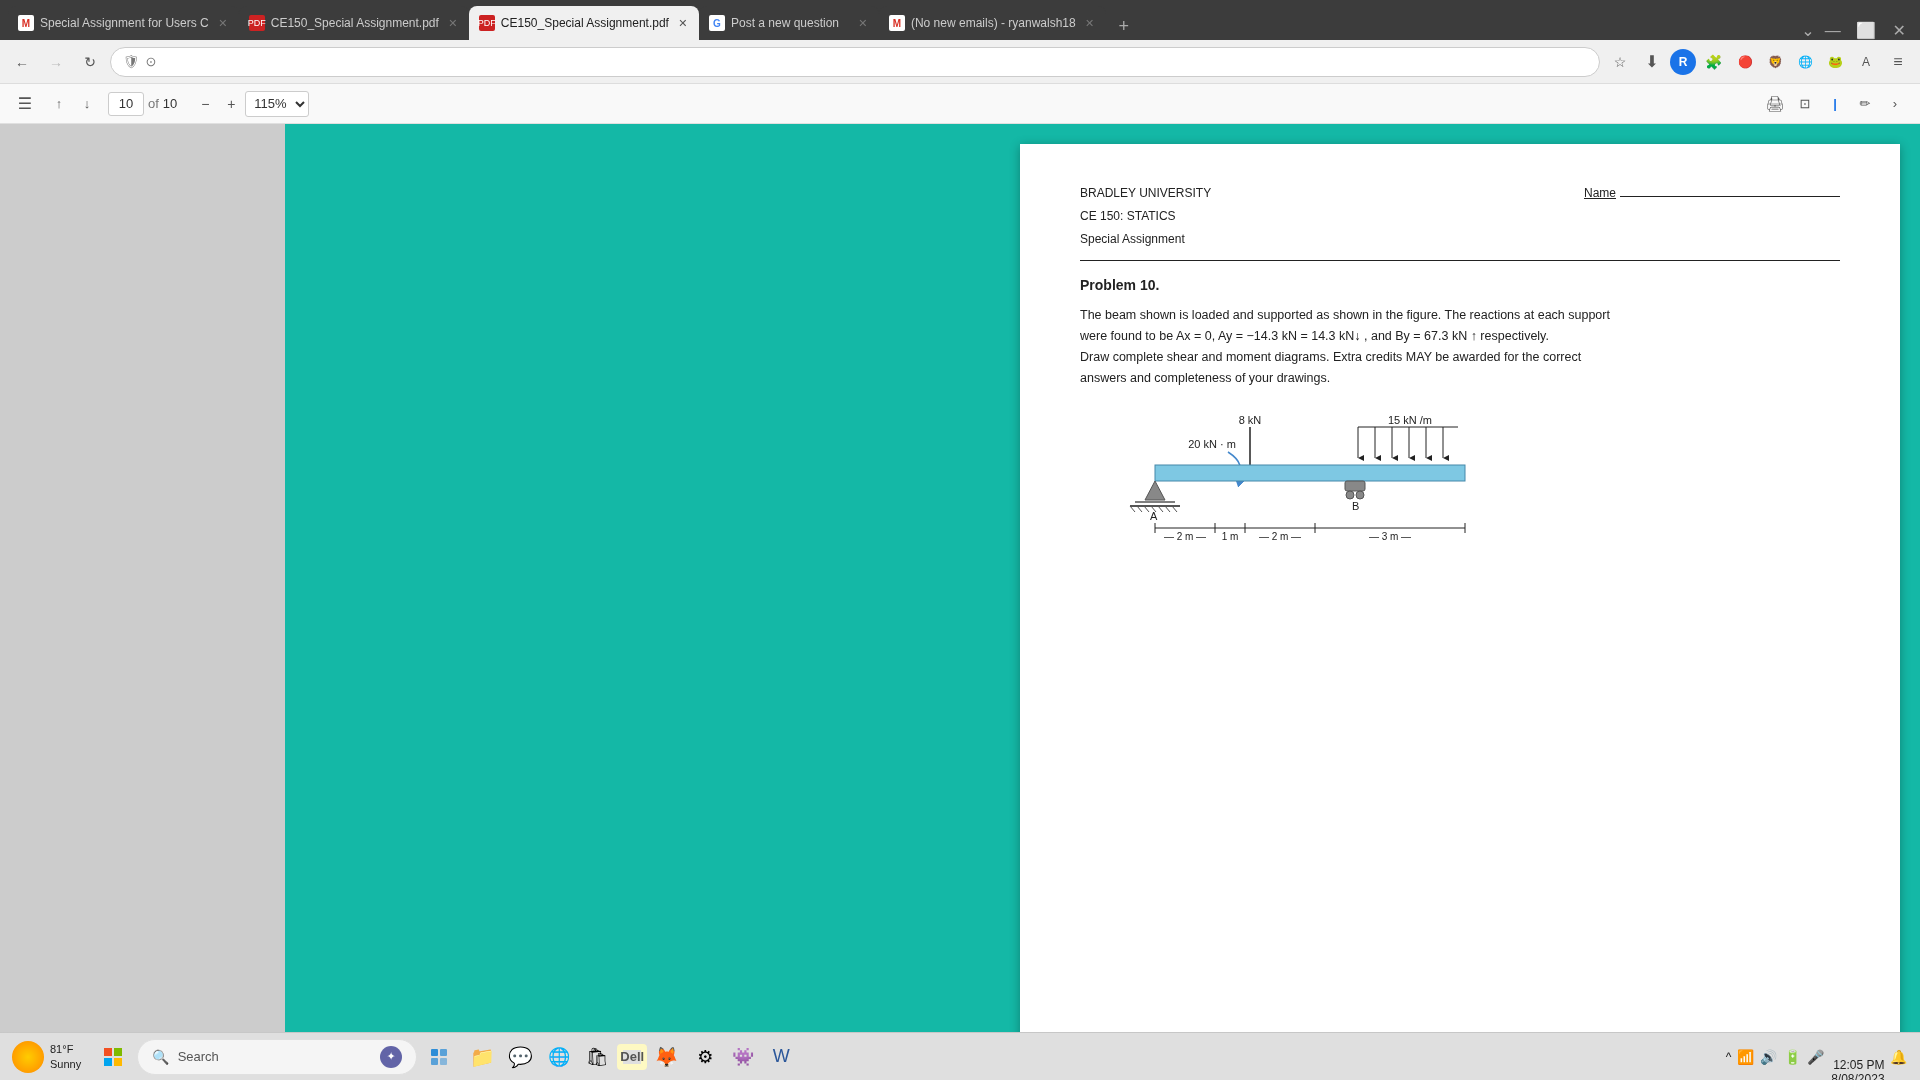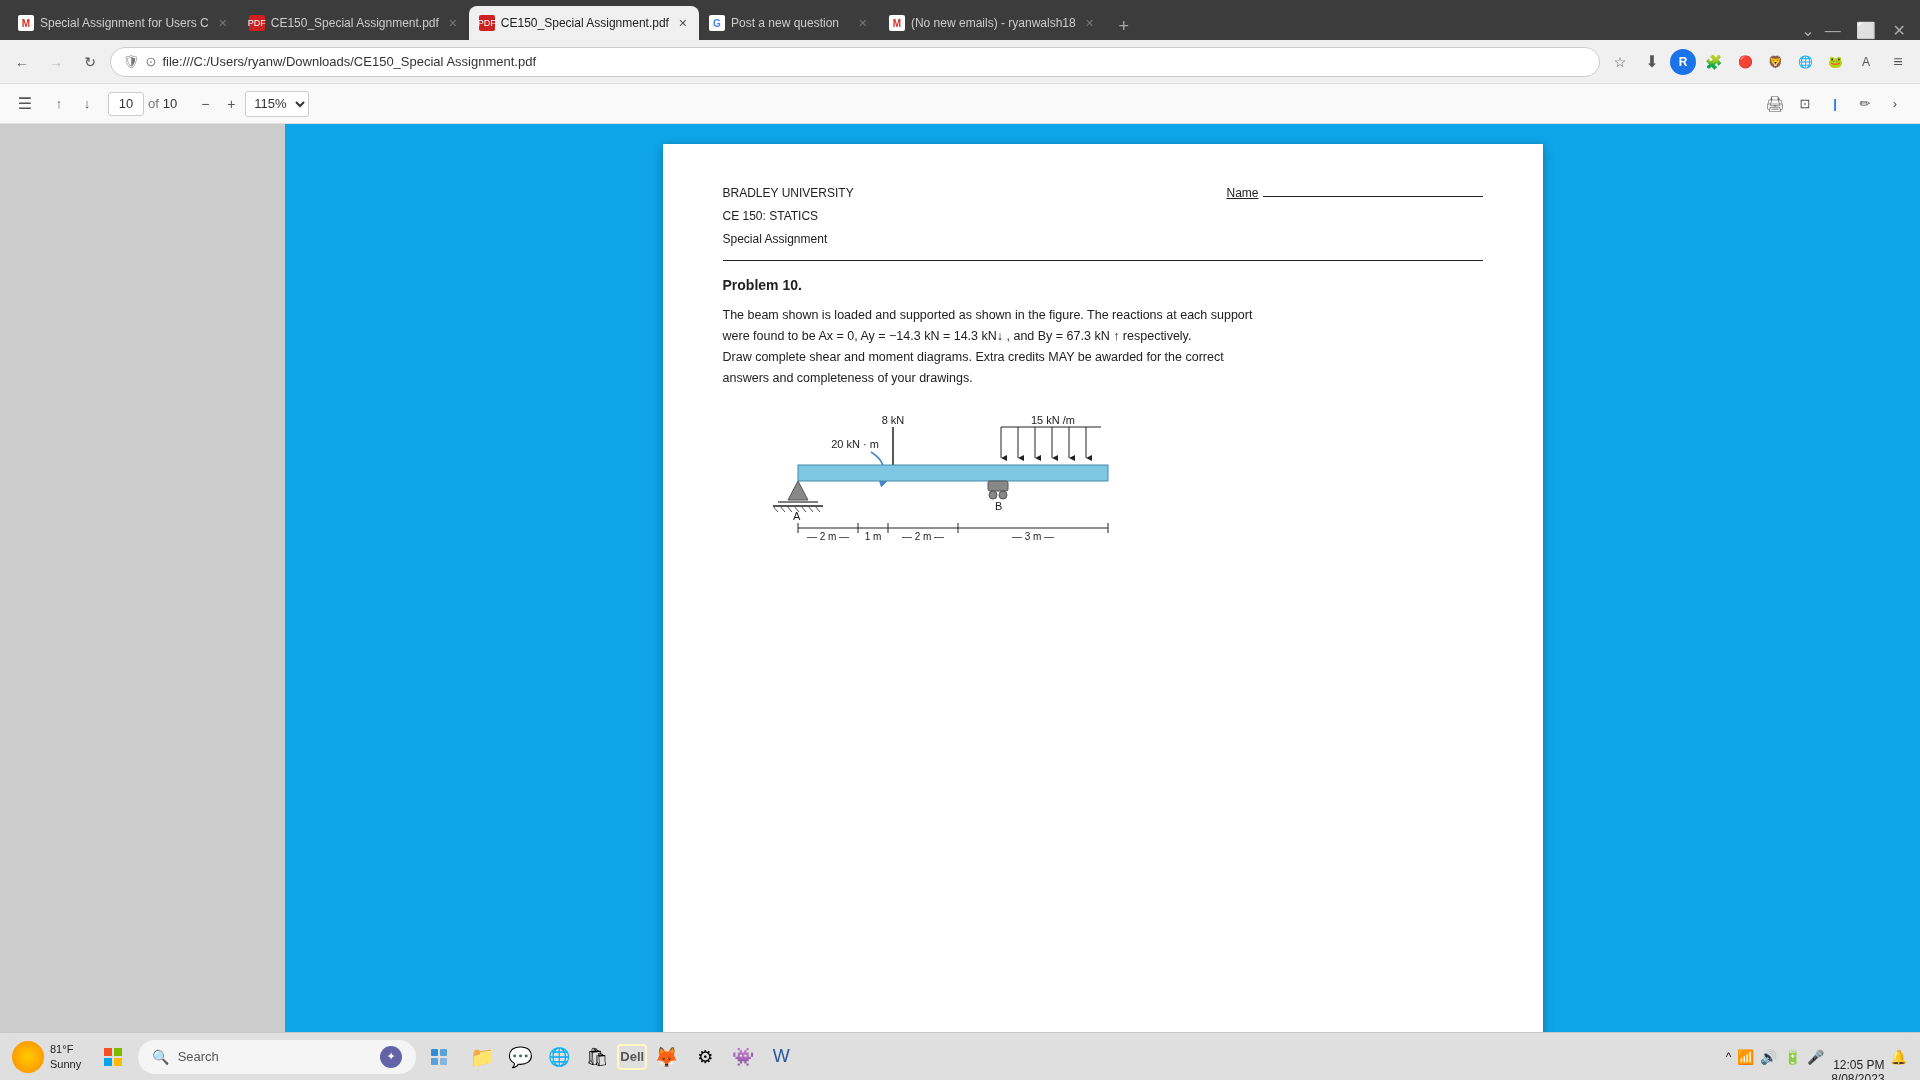--- a/index.html
+++ b/index.html
@@ -33,21 +33,21 @@
     .page-input { width: 36px; height: 24px; border: 1px solid #ccc; border-radius: 3px; text-align: center; font-size: 13px; color: #333; }
     .page-sep { color: #777; font-size: 13px; }
     .zoom-control { display: flex; align-items: center; gap: 2px; margin-left: 8px; }
     .zoom-btn { width: 24px; height: 24px; background: none; border: none; border-radius: 3px; cursor: pointer; display: flex; align-items: center; justify-content: center; color: #555; font-size: 14px; }
     .zoom-select { height: 26px; border: 1px solid #ccc; border-radius: 3px; font-size: 13px; color: #333; background: #fff; padding: 0 4px; cursor: pointer; }
     .pdf-toolbar-right { margin-left: auto; display: flex; align-items: center; gap: 4px; }
 
     
     .main-area { flex: 1; display: flex; overflow: hidden; background: #cccccc; }
     .pdf-sidebar { width: 285px; background: #cccccc; flex-shrink: 0; }
-    .pdf-content { flex: 1; overflow-y: auto; display: flex; justify-content: center; padding: 20px; background: #0ea5e9; }
+    .pdf-content { flex: 1; overflow-y: auto; display: flex; justify-content: flex-end; padding: 20px; background: #14b8a6; }
 
     
     .pdf-page { width: 880px; min-height: 900px; background: #fff; box-shadow: 0 2px 10px rgba(0,0,0,0.3); padding: 40px 60px; position: relative; }
 
     .university-header { font-size: 12px; color: #222; line-height: 1.6; margin-bottom: 4px; }
     .name-line { display: flex; justify-content: space-between; align-items: baseline; }
     .name-underline { display: inline-block; width: 220px; border-bottom: 1px solid #222; margin-left: 4px; }
     .divider-line { border: none; border-top: 1px solid #222; margin: 6px 0 16px 0; }
 
     .problem-title { font-size: 14px; font-weight: bold; color: #222; margin-bottom: 12px; }
@@ -105,21 +105,20 @@
     </div>
   </div>
 
   <div class="toolbar">
     <button class="nav-btn">←</button>
     <button class="nav-btn disabled">→</button>
     <button class="nav-btn">↻</button>
     <div class="address-bar">
       <span style="color:#777;font-size:13px;">🛡</span>
       <span style="color:#777;font-size:13px;">⊙</span>
-      <span class="url-text">file:///C:/Users/ryanw/Downloads/CE150_Special Assignment.pdf</span>
     </div>
     <div class="toolbar-actions">
       <div class="toolbar-icon">☆</div>
       <div class="toolbar-icon" style="font-size:16px;">⬇</div>
       <div class="toolbar-icon" style="width:26px;height:26px;background:#1a73e8;border-radius:50%;color:#fff;font-size:12px;font-weight:bold;">R</div>
       <div class="toolbar-icon">🧩</div>
       <div style="display:flex;align-items:center;gap:2px;">
         <div class="toolbar-icon" style="font-size:12px;">🔴</div>
         <div class="toolbar-icon" style="font-size:12px;">🦁</div>
         <div class="toolbar-icon" style="font-size:12px;">🌐</div>
@@ -300,21 +299,21 @@
         <rect x="1" y="10" width="7" height="7" rx="1" fill="#0078d4" opacity="0.6"></rect>
         <rect x="10" y="10" width="7" height="7" rx="1" fill="#0078d4" opacity="0.4"></rect>
       </svg>
     </div>
 
     <div class="taskbar-apps">
       <div class="taskbar-icon" style="font-size:20px;">📁</div>
       <div class="taskbar-icon" style="font-size:20px;">💬</div>
       <div class="taskbar-icon" style="font-size:18px; color:#0078d4;">🌐</div>
       <div class="taskbar-icon" style="font-size:18px;">🛍</div>
-      <div class="taskbar-icon" style="font-size:13px;font-weight:bold;color:#555;border:2px solid #fef9c3;border-radius:4px;width:30px;height:26px;">Dell</div>
+      <div class="taskbar-icon" style="font-size:13px;font-weight:bold;color:#555;border:6px solid #fef9c3;border-radius:4px;width:30px;height:26px;">Dell</div>
       <div class="taskbar-icon" style="font-size:20px;">🦊</div>
       <div class="taskbar-icon" style="font-size:18px;">⚙</div>
       <div class="taskbar-icon" style="font-size:18px;">👾</div>
       <div class="taskbar-icon" style="font-size:18px; color:#2b579a;">W</div>
     </div>
 
     <div class="taskbar-right" style="margin-left:auto;">
       <div style="font-size:12px;cursor:pointer;">^</div>
       <div style="font-size:14px;cursor:pointer;">📶</div>
       <div style="font-size:14px;cursor:pointer;">🔊</div>

